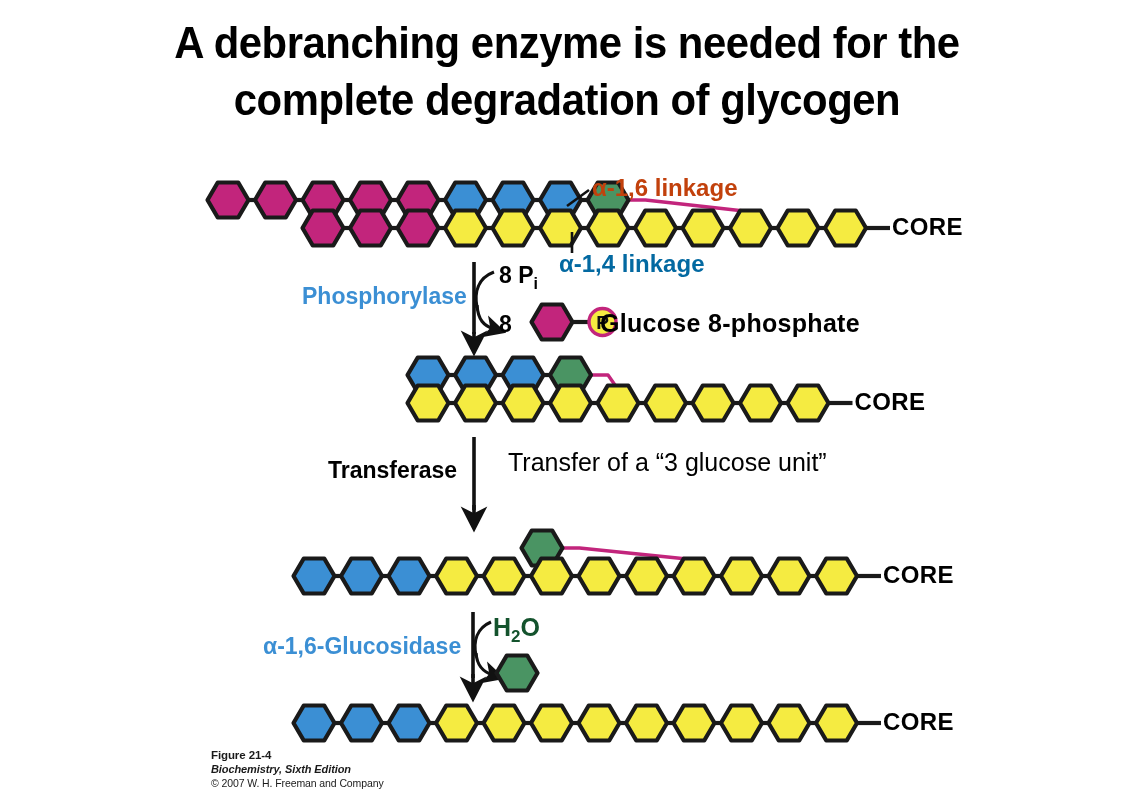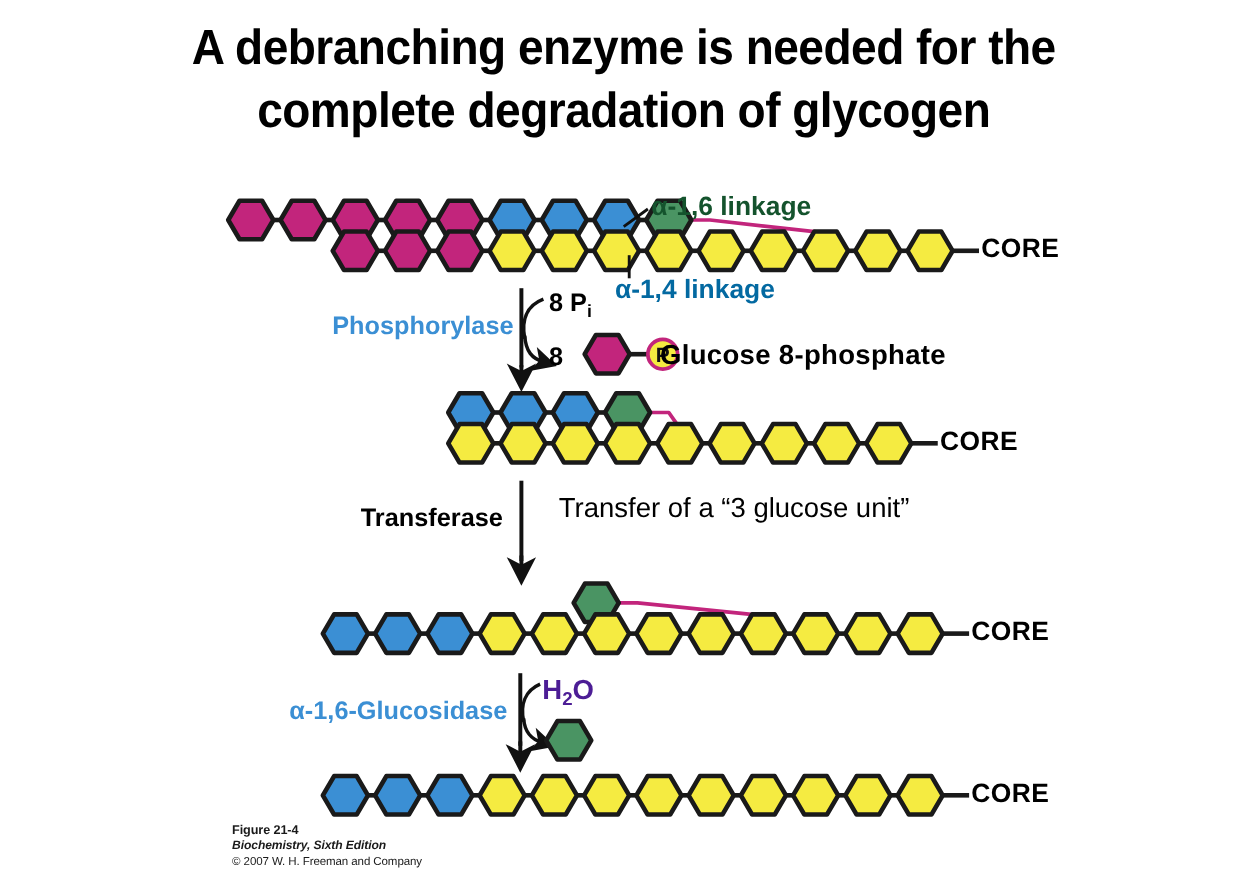--- a/index.html
+++ b/index.html
@@ -49,21 +49,21 @@
   }
   
   .lbl {
     position: absolute;
     white-space: nowrap;
     font-family: "Liberation Sans", sans-serif;
   }
   .lbl-linkage16 {
     font-weight: bold;
     font-size: 24px;
-    color: #14532d;
+    color: #c2410c;
     left: 592px; top: 174px;
   }
   .lbl-linkage14 {
     font-weight: bold;
     font-size: 24px;
     color: #0369a1;
     left: 559px; top: 250px;
   }
   .lbl-phosphorylase {
     font-weight: bold;
@@ -106,21 +106,21 @@
   }
   .lbl-glucosidase {
     font-weight: bold;
     font-size: 23px;
     color: #3B8FD4;
     left: 263px; top: 633px;
   }
   .lbl-h2o {
     font-weight: bold;
     font-size: 25px;
-    color: #4c1d95;
+    color: #14532d;
     left: 493px; top: 613px;
   }
   .lbl-h2o sub { font-size: 17px; }
   .core-lbl {
     font-weight: bold;
     font-size: 24px;
     letter-spacing: 0.4px;
     color: #000;
   }
   

